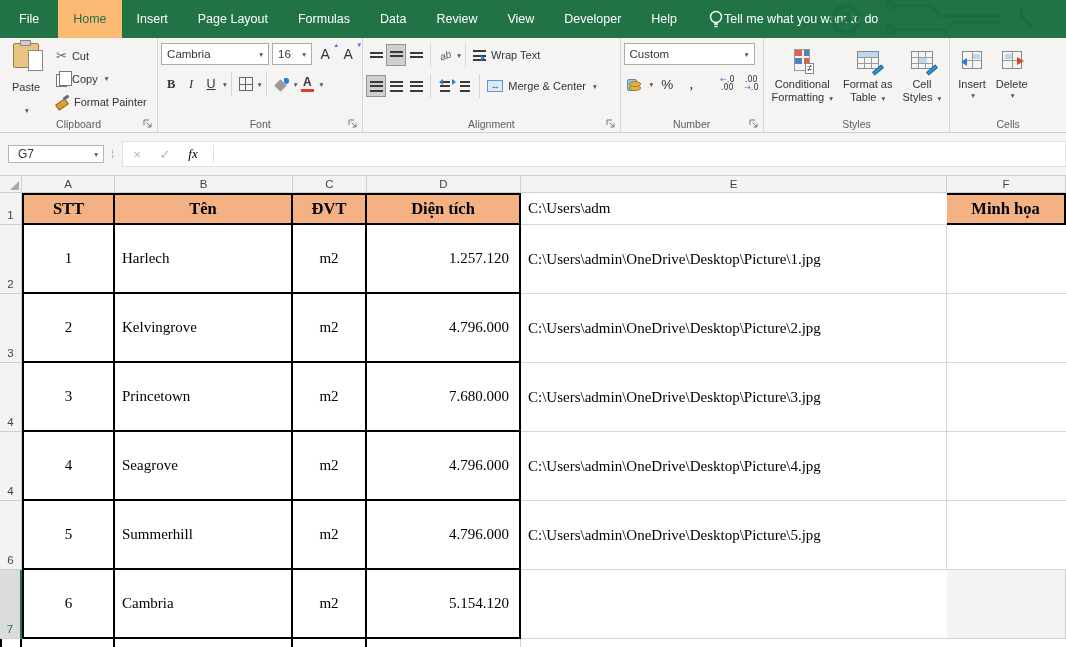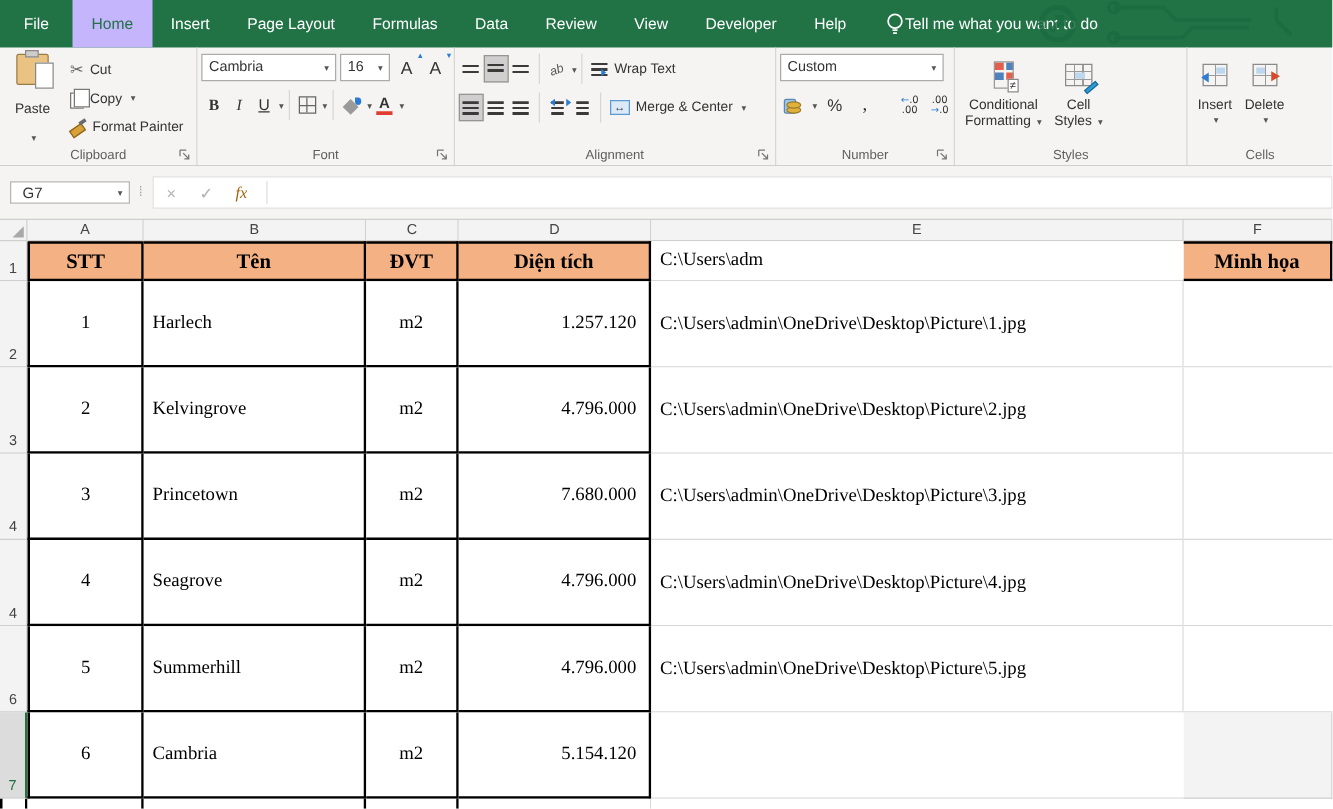--- a/index.html
+++ b/index.html
@@ -3,21 +3,21 @@
 <meta charset="utf-8">
 <style>
   *{box-sizing:border-box;margin:0;padding:0}
   html,body{width:1066px;height:647px;overflow:hidden;background:#fff;
     font-family:"Liberation Sans",sans-serif;-webkit-font-smoothing:antialiased}
 
   
   .tabbar{height:38px;background:#217346;display:flex;align-items:stretch;position:relative}
   .tab{color:#fff;font-size:12.5px;display:flex;align-items:center;padding:0 15px;white-space:nowrap}
   .tab.file{padding:0 19px}
-  .tab.active{background:#c4b5fd;color:#217346}
+  .tab.active{background:#fdba74;color:#217346}
   .tellme{display:flex;align-items:center;color:#fff;font-size:12.5px;gap:0;margin-left:16px;white-space:nowrap}
   .logo-decor{position:absolute;right:0;top:0;height:38px;pointer-events:none;opacity:.85}
 
   
   .ribbon{height:95px;background:#f5f4f2;border-bottom:1px solid #d2d0ce;display:flex;align-items:stretch}
   .group{position:relative;border-right:1px solid #d8d6d4;display:flex;flex-direction:column;justify-content:flex-start;padding:5px 3px 17px}
   .group-label{position:absolute;bottom:2px;left:0;right:0;text-align:center;font-size:10.5px;color:#605e5c;white-space:nowrap}
   .launcher{position:absolute;bottom:3px;right:4px;width:10px;height:10px}
   .grow{display:flex;align-items:center}
   .tbtn{min-width:20px;height:22px;display:flex;align-items:center;justify-content:center;
@@ -113,21 +113,21 @@
   .ins-ic::after{content:"";position:absolute;right:1px;top:2px;width:7px;height:5px;background:#bdd7ee}
   .del-ic::before{content:"";position:absolute;right:-7px;top:5px;border:4px solid transparent;border-left:7px solid #d6492a}
   .del-ic::after{content:"";position:absolute;left:2px;top:2px;width:7px;height:5px;background:#bdd7ee}
 
   
   .frow{height:43px;background:#f5f4f2;border-bottom:1px solid #cfcfcf;display:flex;align-items:center;padding-left:8px}
   .namebox{width:96px;height:18px;background:#fff;border:1px solid #b8b6b4;display:flex;align-items:center;justify-content:space-between;padding:0 5px 0 9px;font-size:12px;color:#333}
   .dots{color:#a6a4a2;margin:0 7px;font-size:11px;letter-spacing:1px}
   .fpanel{flex:1;height:26px;background:#fff;border:1px solid #e2e0de;display:flex;align-items:center}
   .fbtn{width:28px;text-align:center;color:#b5b3b1;font-size:13px}
-  .fx{font-family:"Liberation Serif",serif;font-style:italic;color:#a16207;font-size:13px}
+  .fx{font-family:"Liberation Serif",serif;font-style:italic;color:#000000;font-size:13px}
   .fdiv{width:1px;height:18px;background:#e2e0de;margin:0 6px}
   .finput{flex:1;height:100%;font-size:13px;font-family:"Liberation Serif",serif;display:flex;align-items:center;padding-left:6px;color:#000}
 
   
   .sheet{display:grid;width:1066px;height:471px;background:#fff;
     grid-template-columns:22px 93px 178px 74px 154px 426px 119px;
     grid-template-rows:17px 32px repeat(6,69px) 8px;
     font-family:"Liberation Serif","DejaVu Serif",serif}
   .chd,.rhd{background:#f3f3f3;border-right:1px solid #cfcfcf;border-bottom:1px solid #cfcfcf;
     font-family:"Liberation Sans",sans-serif;font-size:11.5px;color:#444;display:flex;align-items:center;justify-content:center}
@@ -337,20 +337,29 @@
     <div class="grow" style="align-items:flex-start">
       <div class="bigbtn">
         <span class="ic">
             <span class="cf-ic"></span>
           </span>
         <span>Conditional</span>
         <span><span>Formatting</span> <span class="drop">▾</span></span>
       </div>
       <div class="bigbtn">
         <span class="ic">
+            <span class="grid-ic">
+              <span class="brush"></span>
+            </span>
+          </span>
+        <span>Format as</span>
+        <span><span>Table</span> <span class="drop">▾</span></span>
+      </div>
+      <div class="bigbtn">
+        <span class="ic">
             <span class="cs-ic">
               <span class="brush"></span>
             </span>
           </span>
         <span>Cell</span>
         <span><span>Styles</span> <span class="drop">▾</span></span>
       </div>
     </div>
     <div class="group-label">Styles</div>
   </div>

